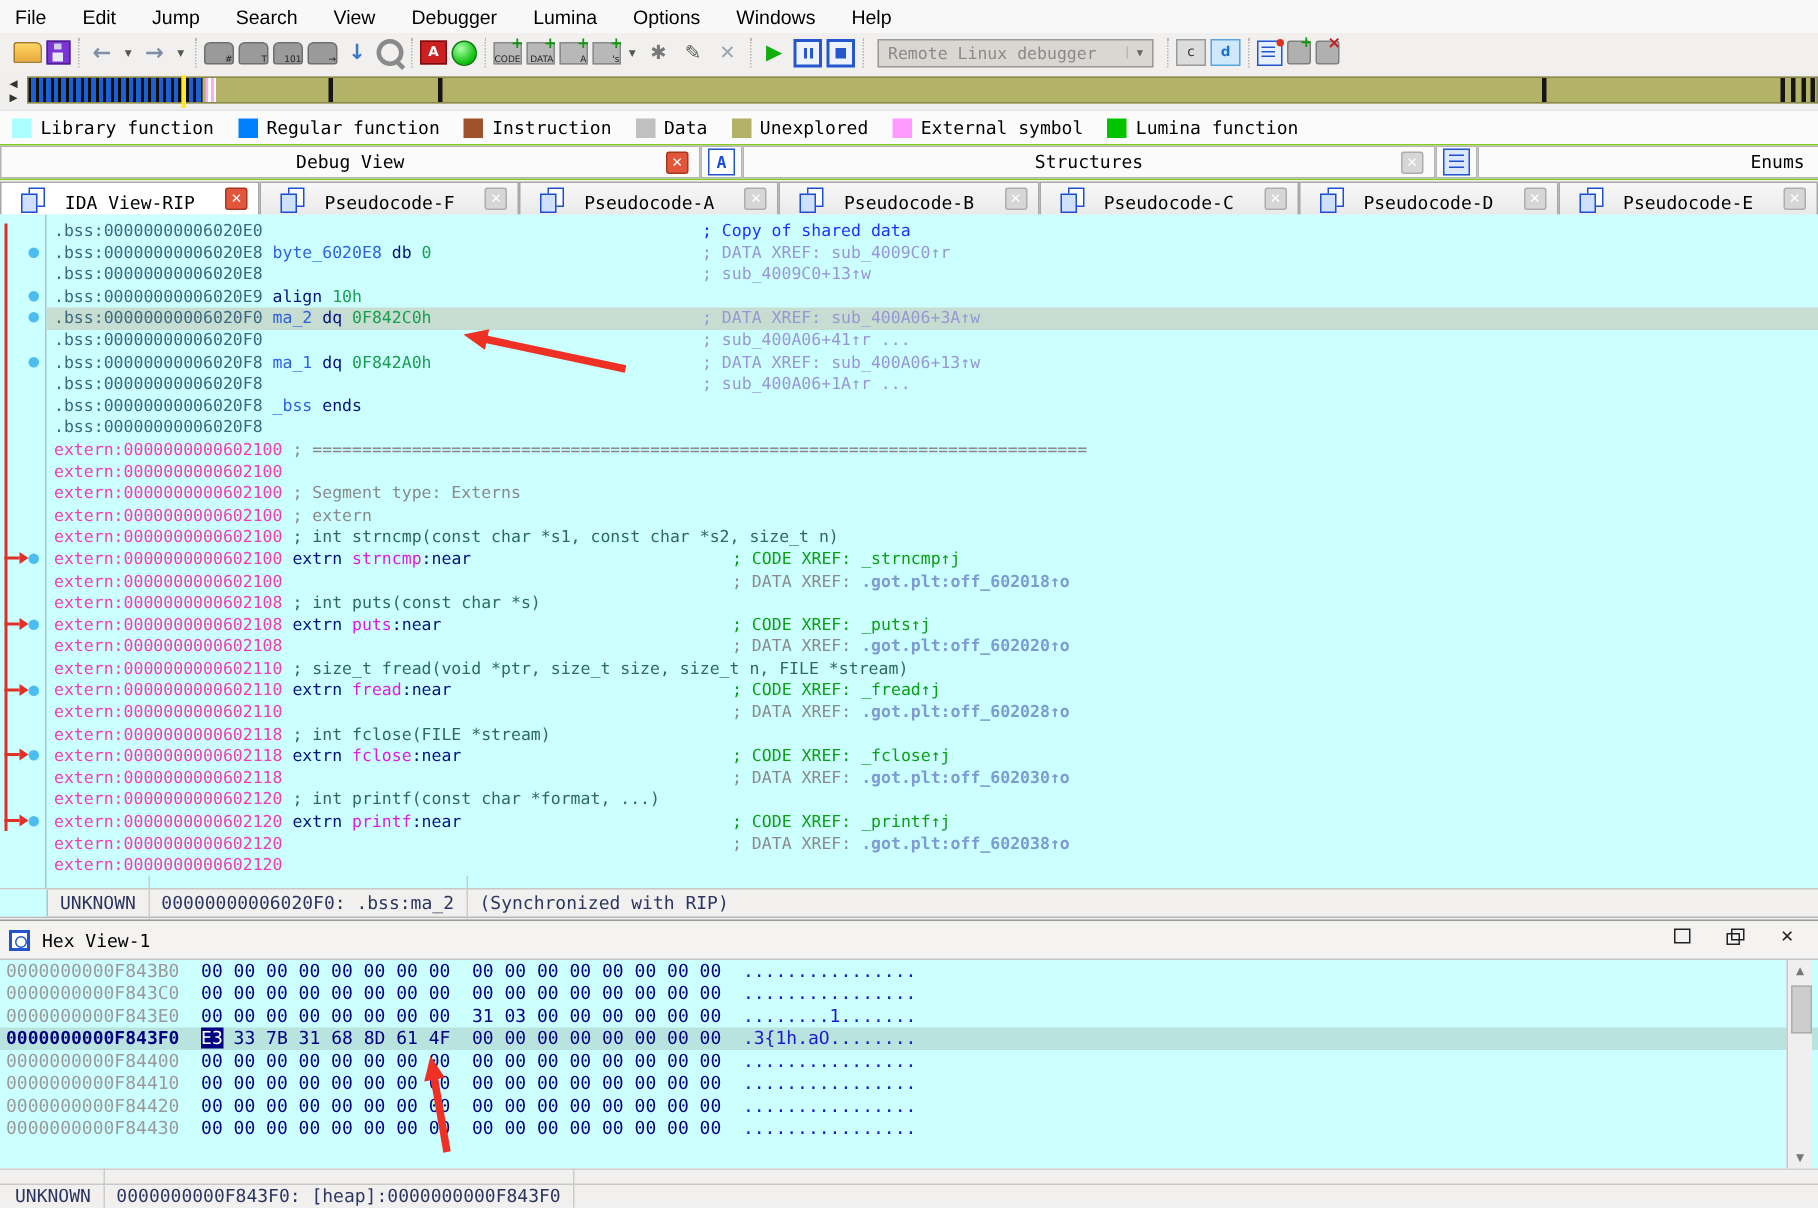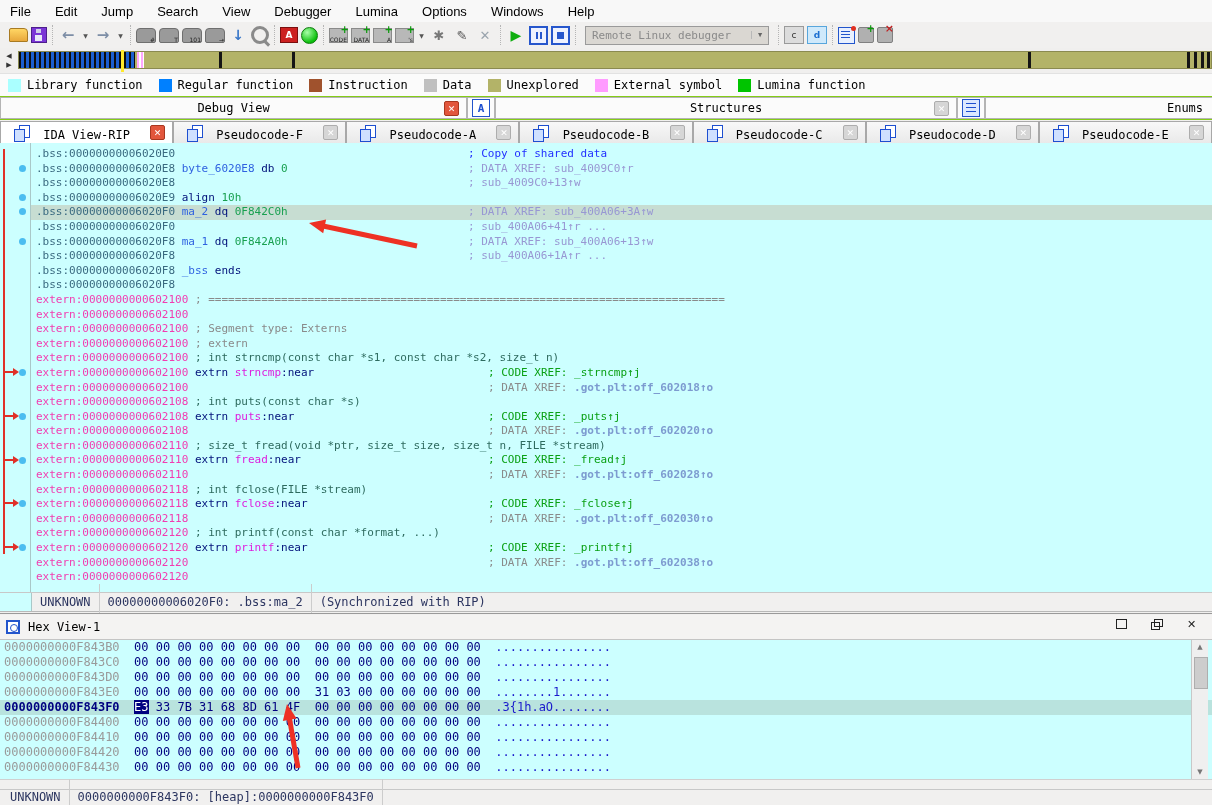--- a/index.html
+++ b/index.html
@@ -400,21 +400,20 @@
       <span>Hex View-1</span>
       <span class="wbtns">
         <span class="wbtn max"></span>
         <span class="wbtn rest"></span>
         <span class="wbtn">✕</span>
       </span>
     </div>
     <div class="hexbody">
         <div class="hxr"><span class="ha">0000000000F843B0</span><span class="hb">  </span><span class="hb">00 00 00 00 00 00 00 00  00 00 00 00 00 00 00 00</span><span class="hb">  </span><span class="ht">................</span></div>
         <div class="hxr"><span class="ha">0000000000F843C0</span><span class="hb">  </span><span class="hb">00 00 00 00 00 00 00 00  00 00 00 00 00 00 00 00</span><span class="hb">  </span><span class="ht">................</span></div>
-        <div class="hxr"><span class="ha">0000000000F843D0</span><span class="hb">  </span><span class="hb">00 00 00 00 00 00 00 00  00 00 00 00 00 00 00 00</span><span class="hb">  </span><span class="ht">................</span></div>
         <div class="hxr"><span class="ha">0000000000F843E0</span><span class="hb">  </span><span class="hb">00 00 00 00 00 00 00 00  31 03 00 00 00 00 00 00</span><span class="hb">  </span><span class="ht">........1.......</span></div>
         <div class="hxr hl"><span class="ha hab">0000000000F843F0</span><span class="hb">  </span><span class="hsel">E3</span><span class="hb"> </span><span class="hb">33 7B 31 68 8D 61 4F  00 00 00 00 00 00 00 00</span><span class="hb">  </span><span class="ht">.3{1h.aO........</span></div>
         <div class="hxr"><span class="ha">0000000000F84400</span><span class="hb">  </span><span class="hb">00 00 00 00 00 00 00 00  00 00 00 00 00 00 00 00</span><span class="hb">  </span><span class="ht">................</span></div>
         <div class="hxr"><span class="ha">0000000000F84410</span><span class="hb">  </span><span class="hb">00 00 00 00 00 00 00 00  00 00 00 00 00 00 00 00</span><span class="hb">  </span><span class="ht">................</span></div>
         <div class="hxr"><span class="ha">0000000000F84420</span><span class="hb">  </span><span class="hb">00 00 00 00 00 00 00 00  00 00 00 00 00 00 00 00</span><span class="hb">  </span><span class="ht">................</span></div>
         <div class="hxr"><span class="ha">0000000000F84430</span><span class="hb">  </span><span class="hb">00 00 00 00 00 00 00 00  00 00 00 00 00 00 00 00</span><span class="hb">  </span><span class="ht">................</span></div>
       </div>
     <div class="vsb">
       <span class="ar" style="top:0;">▲</span>
       <span class="thumb"></span>

